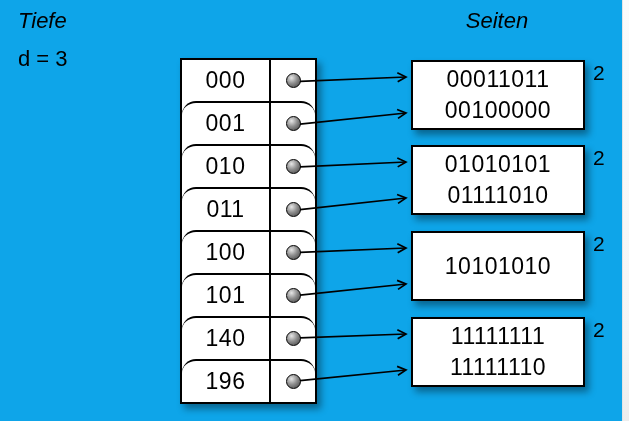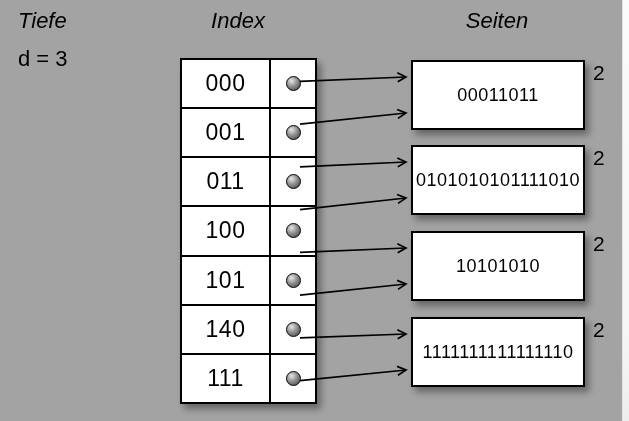--- a/index.html
+++ b/index.html
@@ -1,85 +1,90 @@
 <!DOCTYPE html>
 <html style="--line: #000000; --text: #000000; --page-fill: #ffffff; --dot-fill: #8f8f8f;"><head>
 <meta charset="utf-8">
 <style>
   html,body{margin:0;padding:0;background:#fff;}
   .stage{
     position:relative;width:629px;height:421px;overflow:hidden;
-    background:#a3a3a3;color:var(--text,#000);
+    background:#0ea5e9;color:var(--text,#000);
     font-family:"Liberation Sans","DejaVu Sans",sans-serif;
   }
   .hdr{
     position:absolute;top:8px;font-size:22px;font-style:italic;
     color:var(--text,#000);white-space:nowrap;
   }
   .hdr-tiefe{left:18px;}
   .hdr-index{left:188px;width:100px;text-align:center;}
   .hdr-seiten{left:447px;width:100px;text-align:center;}
   .depth-value{position:absolute;left:18px;top:46px;font-size:22px;white-space:nowrap;}
   .index-table{
     position:absolute;left:180px;top:58px;width:137px;height:346px;
     box-sizing:border-box;border:2px solid var(--line,#000);
     background:var(--page-fill,#fff);
     box-shadow:4px 5px 7px rgba(0,0,0,0.38);
     display:flex;flex-direction:column;
   }
-  .row{flex:1;display:flex;box-sizing:border-box;}
+  .row{flex:1;display:flex;box-sizing:border-box;border-radius:14px;}
   .row + .row{border-top:2px solid var(--line,#000);}
   .bits{
     width:89px;box-sizing:border-box;border-right:2px solid var(--line,#000);
     display:flex;align-items:center;justify-content:center;
     font-size:23px;letter-spacing:0.5px;
   }
   .ptr{flex:1;display:flex;align-items:center;justify-content:center;}
   .dot{
     width:13px;height:13px;border-radius:50%;
     border:1.5px solid #000;box-sizing:content-box;
     background:radial-gradient(circle at 35% 30%, #e6e6e6 0%, var(--dot-fill,#8f8f8f) 45%, #3c3c3c 100%);
   }
   .page{
     position:absolute;left:411px;width:174px;height:70px;
     box-sizing:border-box;border:2px solid var(--line,#000);
     background:var(--page-fill,#fff);
     box-shadow:4px 5px 7px rgba(0,0,0,0.38);
-    display:flex;flex-direction:row;align-items:center;justify-content:center;
-    font-size:18px;line-height:31px;letter-spacing:0.5px;text-align:center;
+    display:flex;flex-direction:column;align-items:center;justify-content:center;
+    font-size:23px;line-height:31px;letter-spacing:0.5px;text-align:center;
   }
   .ldepth{position:absolute;left:593px;font-size:21px;}
   .arrows{position:absolute;left:0;top:0;width:629px;height:421px;pointer-events:none;}
   .arrow{stroke:var(--line,#000);stroke-width:1.7;}
   .page-edge{
     position:absolute;left:622px;top:0;width:7px;height:421px;
     background:linear-gradient(to bottom,#fbfbfb 0%,#f5f5f5 80%,#ededed 100%);
     border-left:1px solid #e4e4e4;
   }
 </style>
 </head>
 <body>
 
 <div class="stage">
 
   <div class="hdr hdr-tiefe">Tiefe</div>
-  <div class="hdr hdr-index">Index</div>
   <div class="hdr hdr-seiten">Seiten</div>
 
   <div class="depth-value">d = 3</div>
 
   <div class="index-table">
     <div class="row">
       <div class="bits">000</div>
       <div class="ptr">
           <span class="dot"></span>
         </div>
     </div>
     <div class="row">
       <div class="bits">001</div>
+      <div class="ptr">
+          <span class="dot"></span>
+        </div>
+    </div>
+    <div class="row">
+      <div class="bits">010</div>
       <div class="ptr">
           <span class="dot"></span>
         </div>
     </div>
     <div class="row">
       <div class="bits">011</div>
       <div class="ptr">
           <span class="dot"></span>
         </div>
     </div>
@@ -95,29 +100,30 @@
           <span class="dot"></span>
         </div>
     </div>
     <div class="row">
       <div class="bits">140</div>
       <div class="ptr">
           <span class="dot"></span>
         </div>
     </div>
     <div class="row">
-      <div class="bits">111</div>
+      <div class="bits">196</div>
       <div class="ptr">
           <span class="dot"></span>
         </div>
     </div>
   </div>
 
   <div class="page" style="top:60px">
     <div class="entry">00011011</div>
+    <div class="entry">00100000</div>
   </div>
   <div class="page" style="top:145px">
     <div class="entry">01010101</div>
     <div class="entry">01111010</div>
   </div>
   <div class="page" style="top:231px">
     <div class="entry">10101010</div>
   </div>
   <div class="page" style="top:317px">
     <div class="entry">11111111</div>

